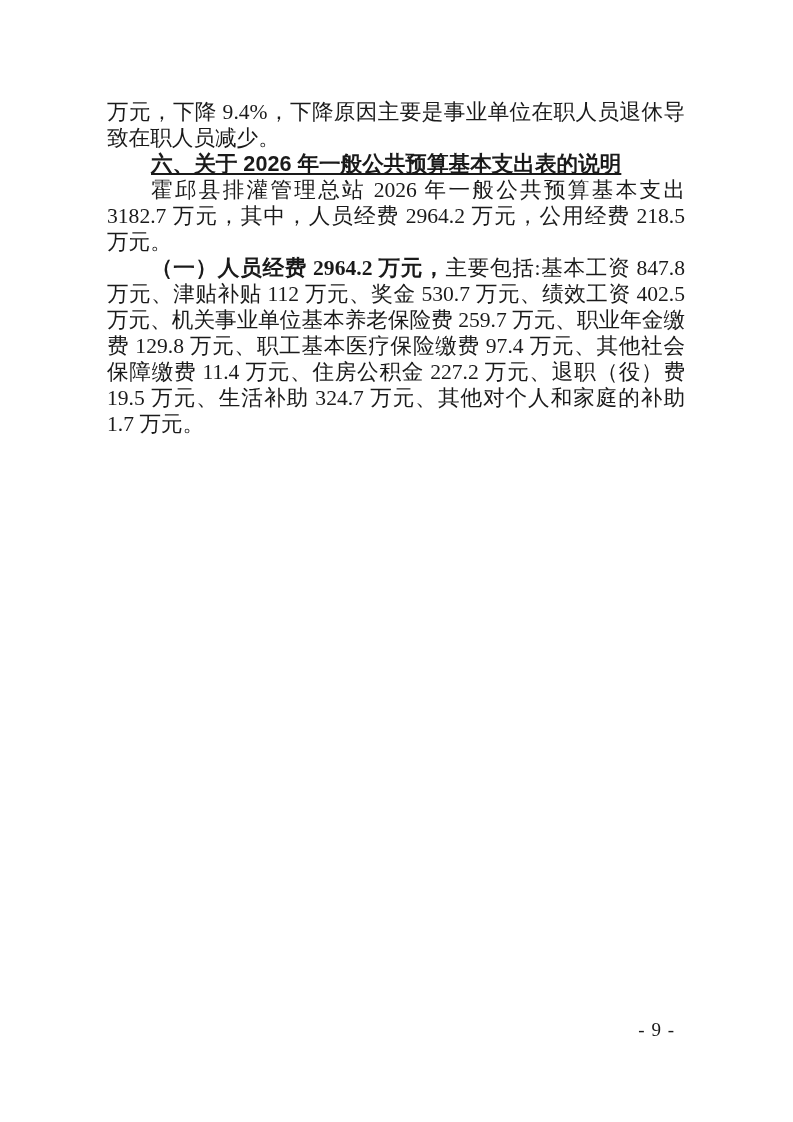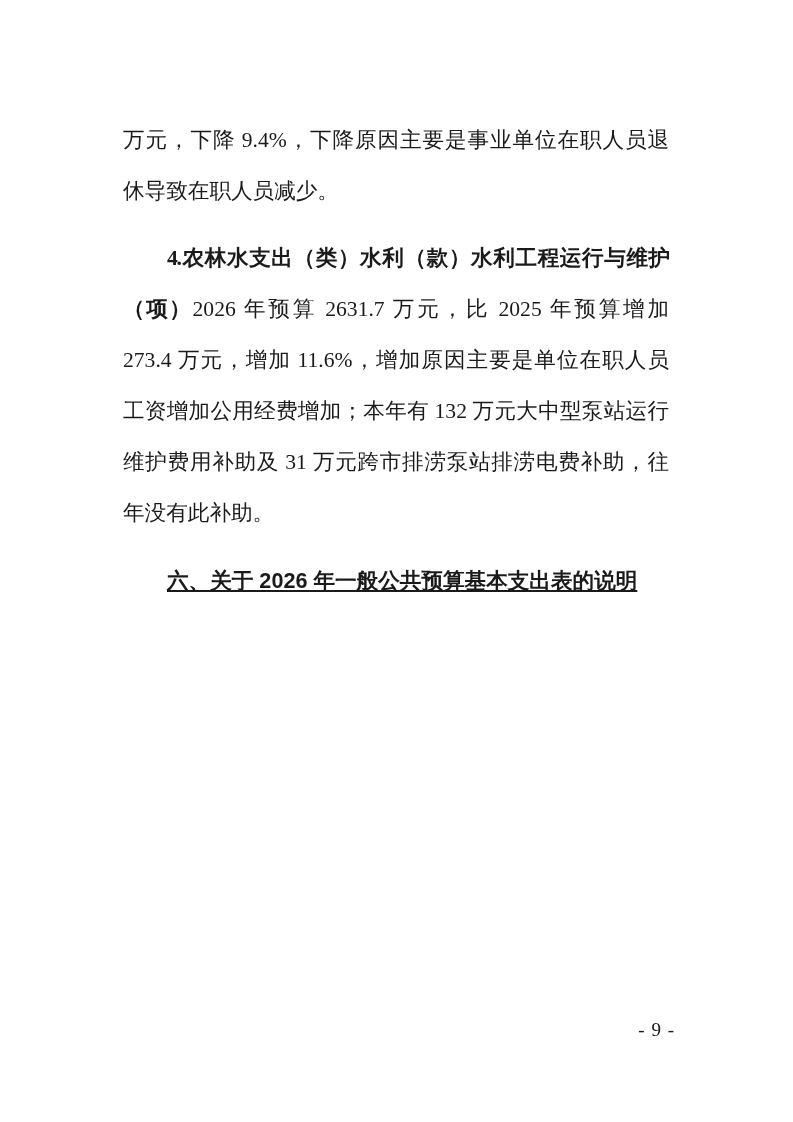--- a/index.html
+++ b/index.html
@@ -16,23 +16,23 @@
     font-family: "Liberation Serif", "DejaVu Serif", serif;
     color: #1a1a1a;
   }
   .content {
     position: absolute;
     left: 107px;
     top: 99px;
     width: 578px;
   }
   .para {
-    margin: 16px;
+    margin: 0;
     font-size: 21.6px;
-    line-height: 51px;
+    line-height: 26px;
     text-align: justify;
     word-break: normal;
   }
   .para.indent {
     text-indent: 44px;
   }
   .bold {
     font-weight: bold;
   }
   .tight {
@@ -55,24 +55,25 @@
   }
 </style>
 </head>
 <body>
 
 <div class="page">
   <div class="content">
 
     <p class="para"><span>万元，下降 9.4%，下降原因主要是事业单位在职人员退休导致在职人员减少。</span></p>
 
-    <p class="para indent"><span class="bold tight">4.农林水支出（类）水利（款）水利工程运行与维护（项）</span><span>2026 年预算 2631.7 万元，比 2025 年预算增加 273.4 万元，增加 11.6%，增加原因主要是单位在职人员工资增加公用经费增加；本年有 132 万元大中型泵站运行维护费用补助及 31 万元跨市排涝泵站排涝电费补助，往年没有此补助。</span></p>
 
 
     <p class="para indent"><span class="hei">六、关于 2026 年一般公共预算基本支出表的说明</span></p>
 
+    <p class="para indent"><span>霍邱县排灌管理总站 2026 年一般公共预算基本支出 3182.7 万元，其中，人员经费 2964.2 万元，公用经费 218.5 万元。</span></p>
 
+    <p class="para indent"><span class="bold">（一）人员经费 2964.2 万元，</span><span>主要包括:基本工资 847.8 万元、津贴补贴 112 万元、奖金 530.7 万元、绩效工资 402.5 万元、机关事业单位基本养老保险费 259.7 万元、职业年金缴费 129.8 万元、职工基本医疗保险缴费 97.4 万元、其他社会保障缴费 11.4 万元、住房公积金 227.2 万元、退职（役）费 19.5 万元、生活补助 324.7 万元、其他对个人和家庭的补助 1.7 万元。</span></p>
 
 
   </div>
 
   <div class="footer">- 9 -</div>
 </div>
 
 </body></html>

